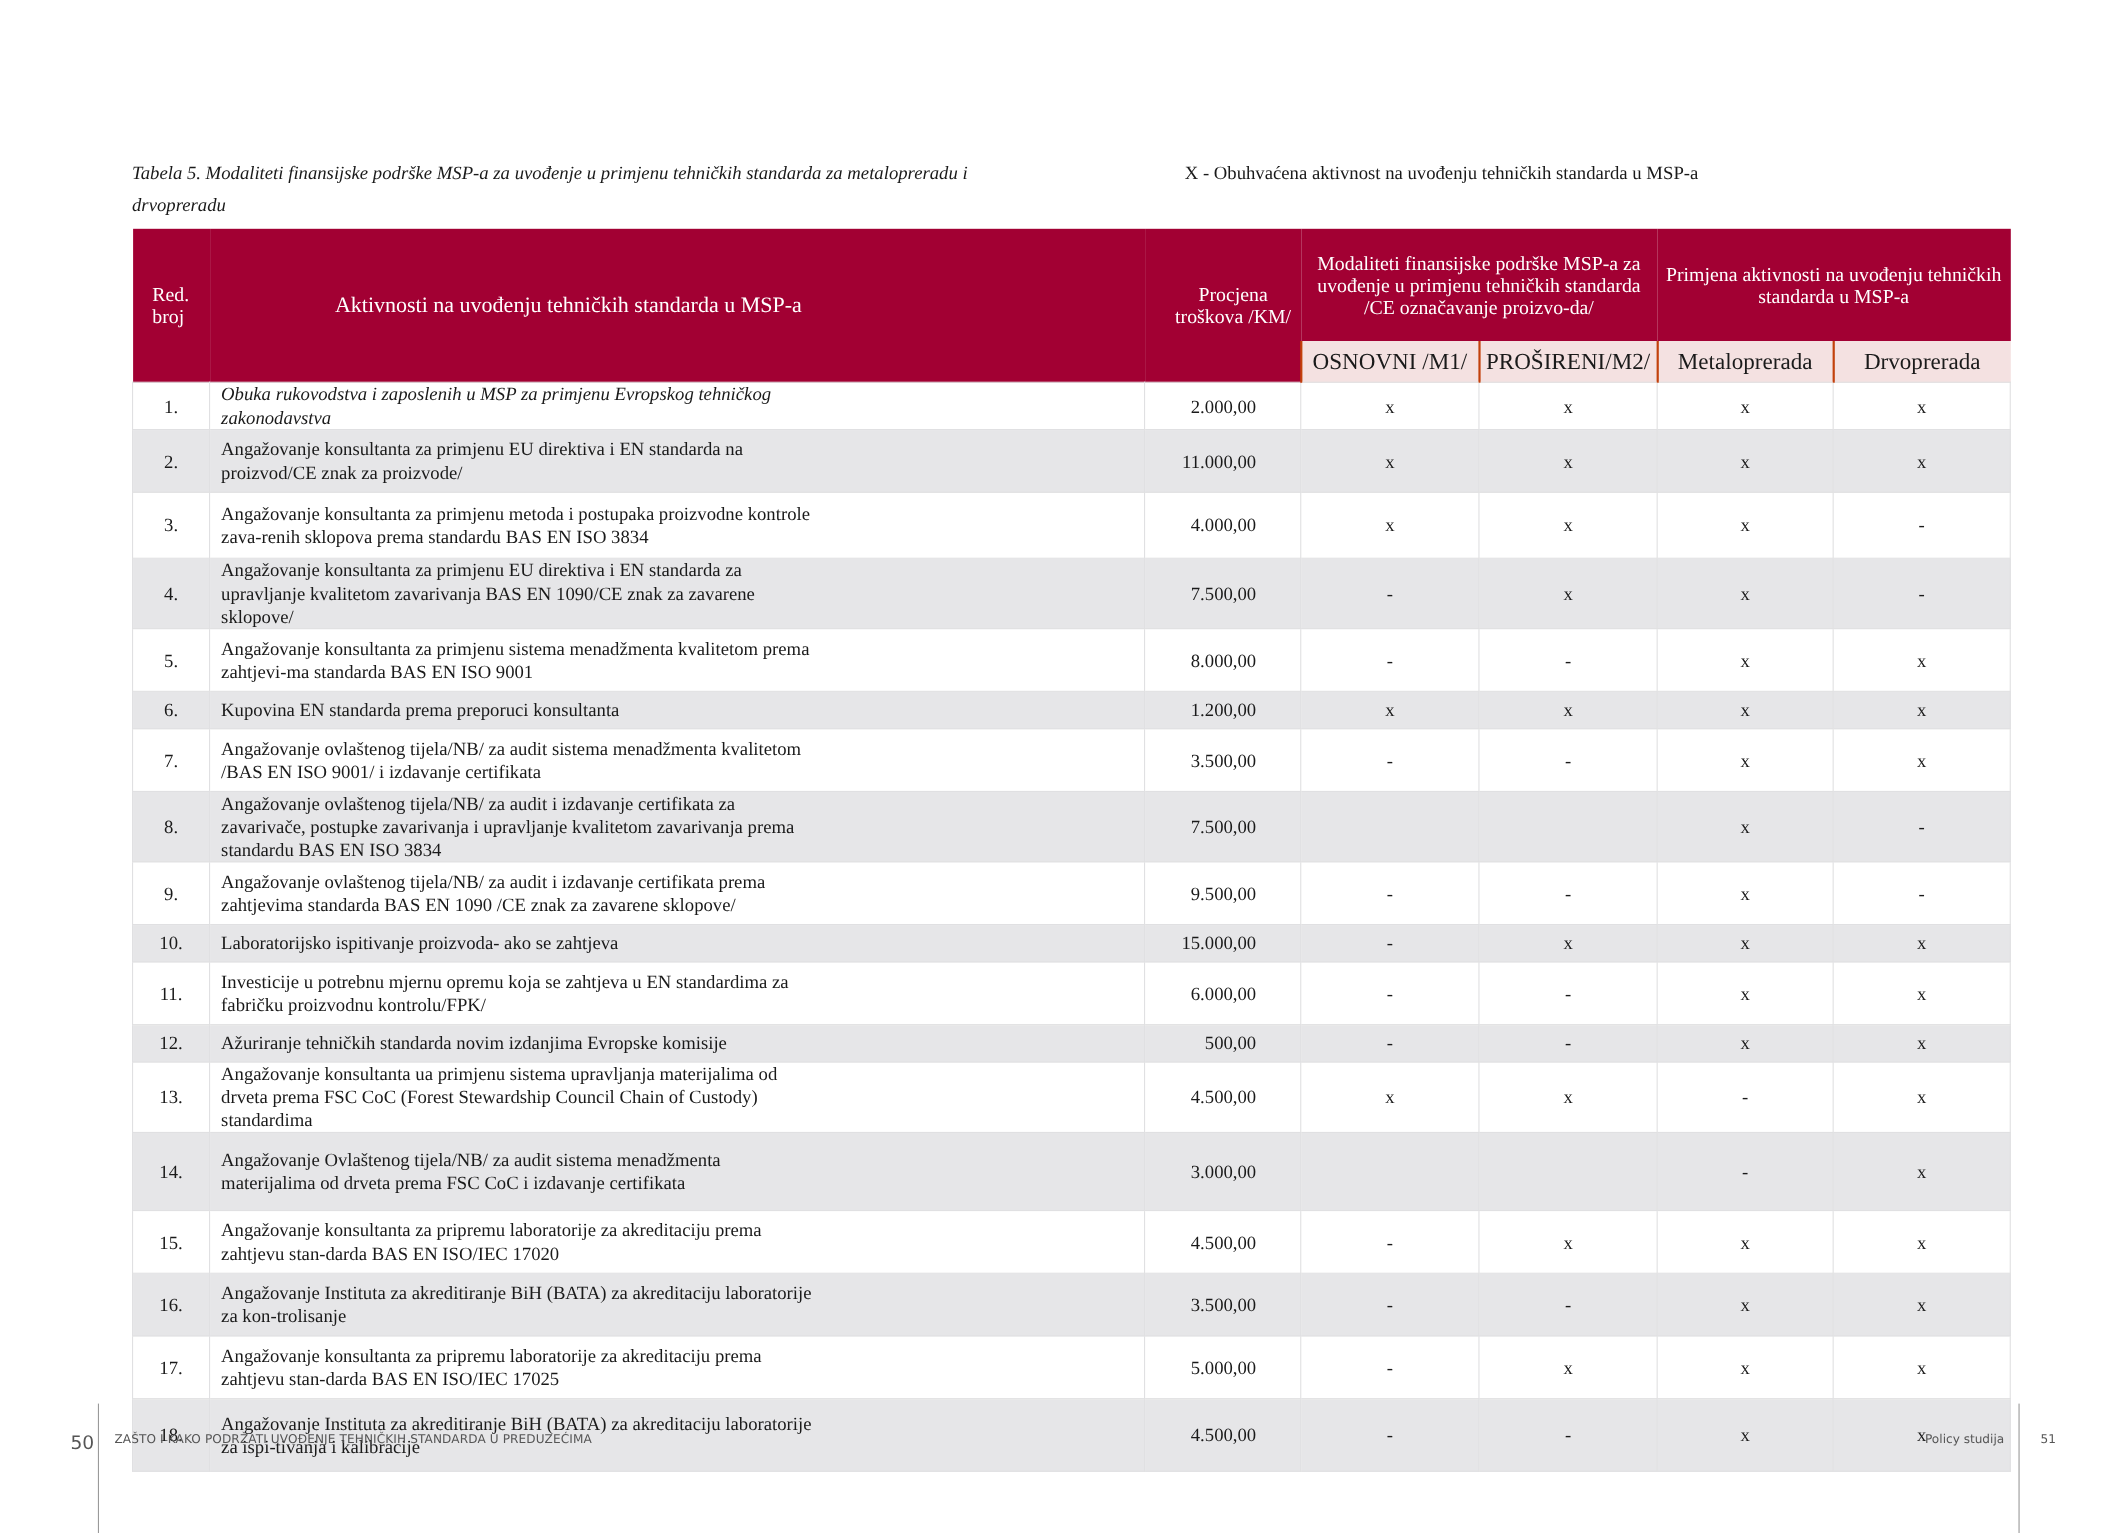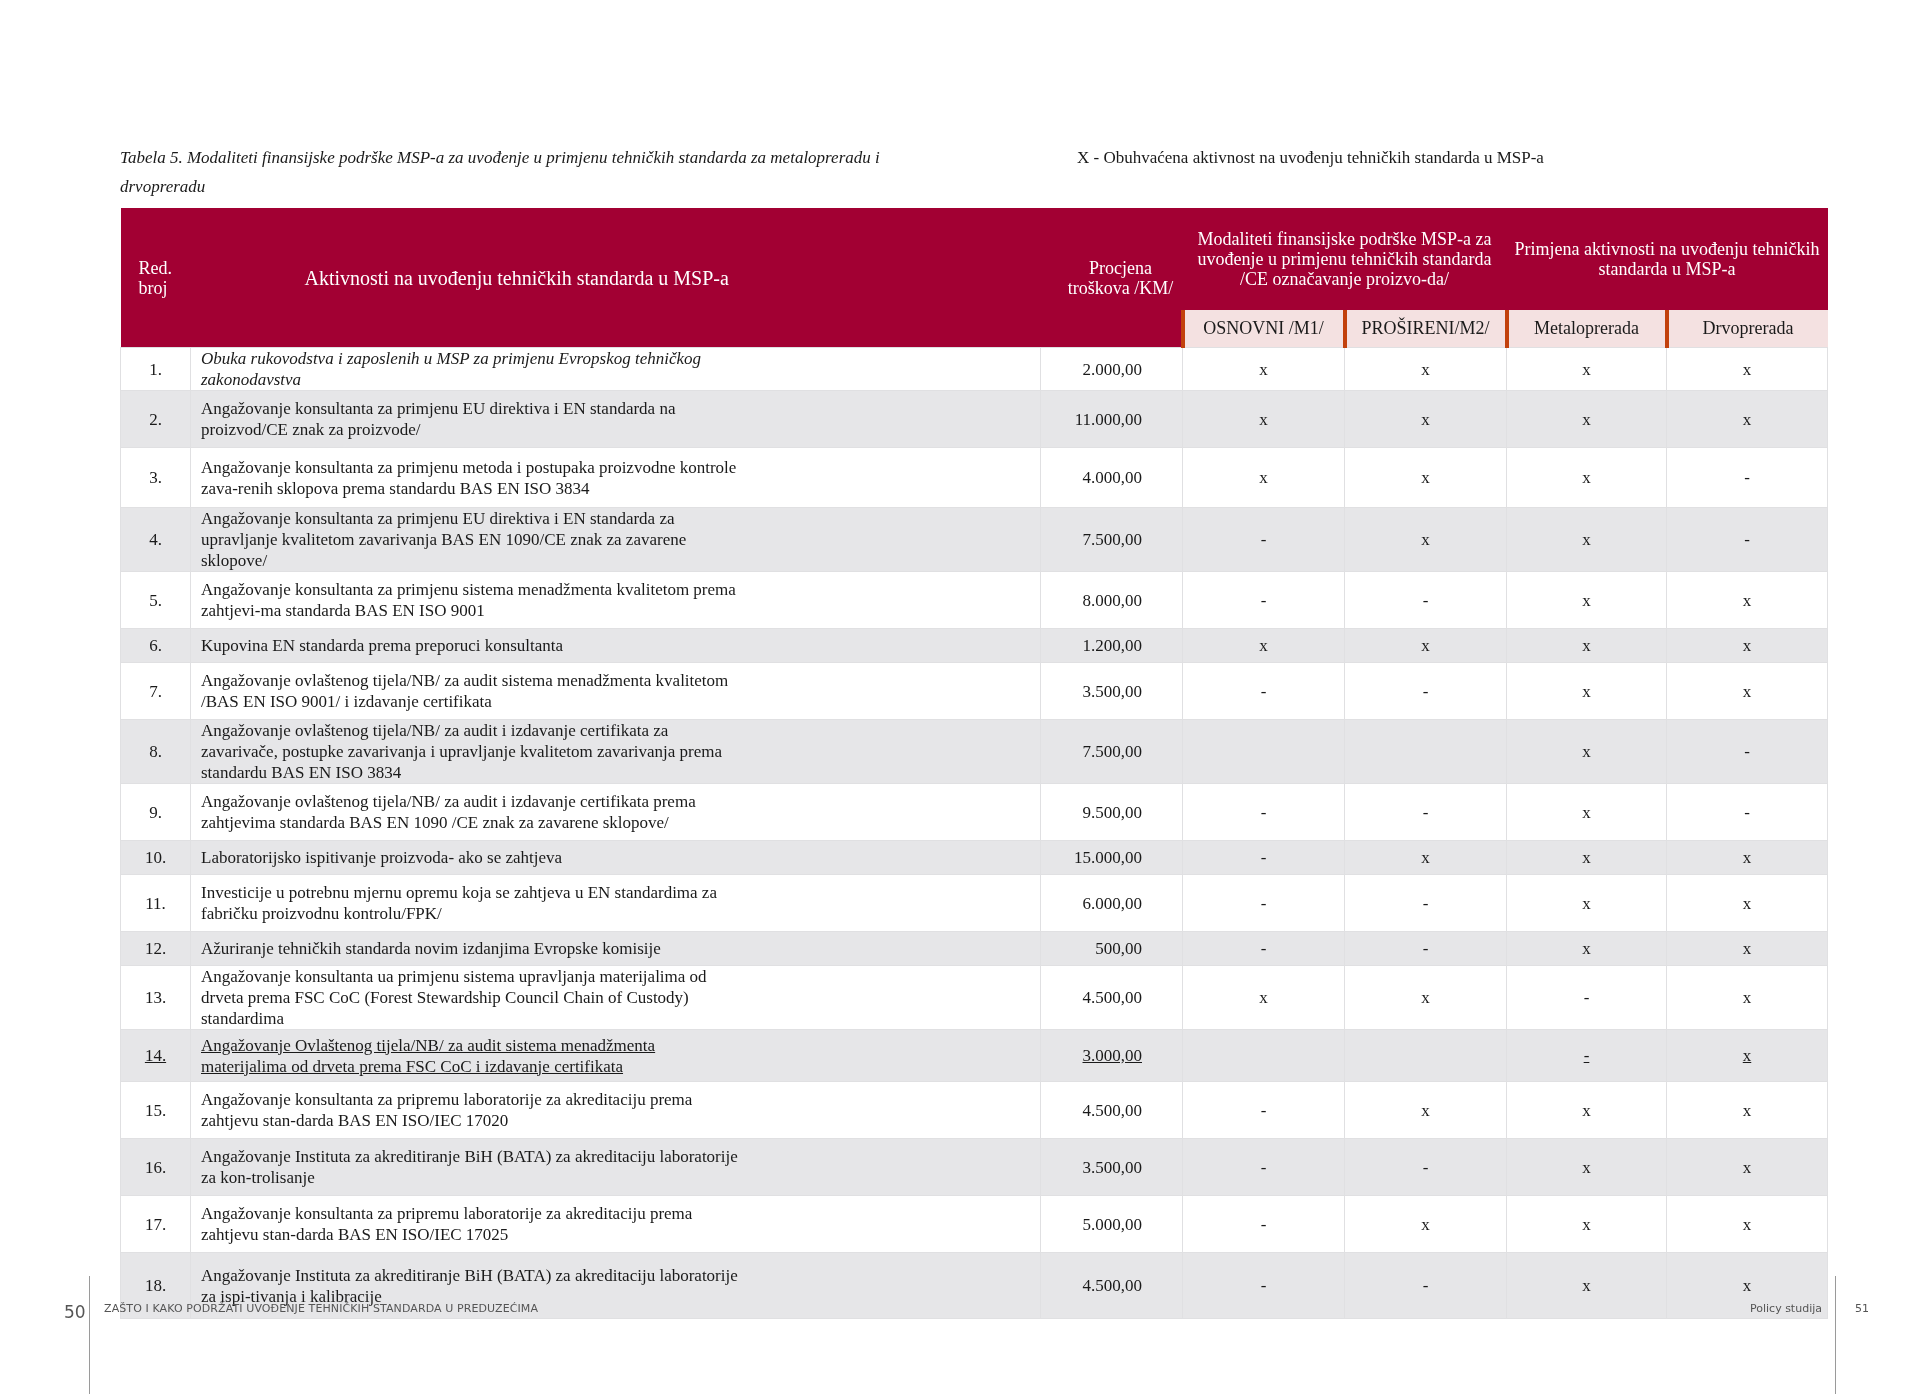--- a/index.html
+++ b/index.html
@@ -8,22 +8,22 @@
 
   .caption-left { position: absolute; left: 120px; top: 143px; width: 760px;
     font-style: italic; font-size: 17px; line-height: 29px; color: #1a1a1a; }
   .caption-right { position: absolute; left: 1077px; top: 143px;
     font-size: 17px; line-height: 29px; color: #1a1a1a; }
 
   table.main { position: absolute; left: 120px; top: 208px; width: 1707px;
     border-collapse: collapse; table-layout: fixed; }
   table.main th, table.main td { padding: 0; }
   th.hd { background: #a20033; color: #ffffff; font-weight: normal; font-size: 18px; line-height: 20px; }
-  th.sub { background: #f4e1e1; color: #1a1a1a; font-weight: normal; font-size: 18px;
-    height: 37px; border-left: 4px solid #c2410c; }
+  th.sub { background: #f4e1e1; color: #1a1a1a; font-weight: normal; font-size: 21px;
+    height: 37px; border-left: 2px solid #c2410c; }
   th.hd.group { height: 102px; vertical-align: middle; }
   th.hd.red { text-align: left; padding-left: 18px; padding-top: 0; }
   th.hd.act { font-size: 20px; text-align: left; padding-left: 114px; }
   th.hd.cost { text-align: center; padding-left: 20px; }
 
   td { font-size: 17px; line-height: 21px; border: 1px solid #e0e0e2; }
   tr.even td { background: #e6e6e8; }
   tr.odd td { background: #ffffff; }
   td.num { text-align: center; }
   td.desc { text-align: left; padding-left: 10px !important; }
@@ -183,21 +183,21 @@
       </tr>
       <tr class="odd" style="height: 57px;">
         <td class="num">13.</td>
         <td class="desc" style="padding-right: 300px;">Angažovanje konsultanta ua primjenu sistema upravljanja materijalima od drveta prema FSC CoC (Forest Stewardship Council Chain of Custody) standardima</td>
         <td class="cost">4.500,00</td>
         <td class="mark">x</td>
         <td class="mark">x</td>
         <td class="mark">-</td>
         <td class="mark">x</td>
       </tr>
-      <tr class="even" style="height: 52px; text-decoration: underline;">
+      <tr class="even" style="height: 71px;">
         <td class="num">14.</td>
         <td class="desc" style="padding-right: 300px;">Angažovanje Ovlaštenog tijela/NB/ za audit sistema menadžmenta materijalima od drveta prema FSC CoC i izdavanje certifikata</td>
         <td class="cost">3.000,00</td>
         <td class="mark"></td>
         <td class="mark"></td>
         <td class="mark">-</td>
         <td class="mark">x</td>
       </tr>
       <tr class="odd" style="height: 57px;">
         <td class="num">15.</td>

